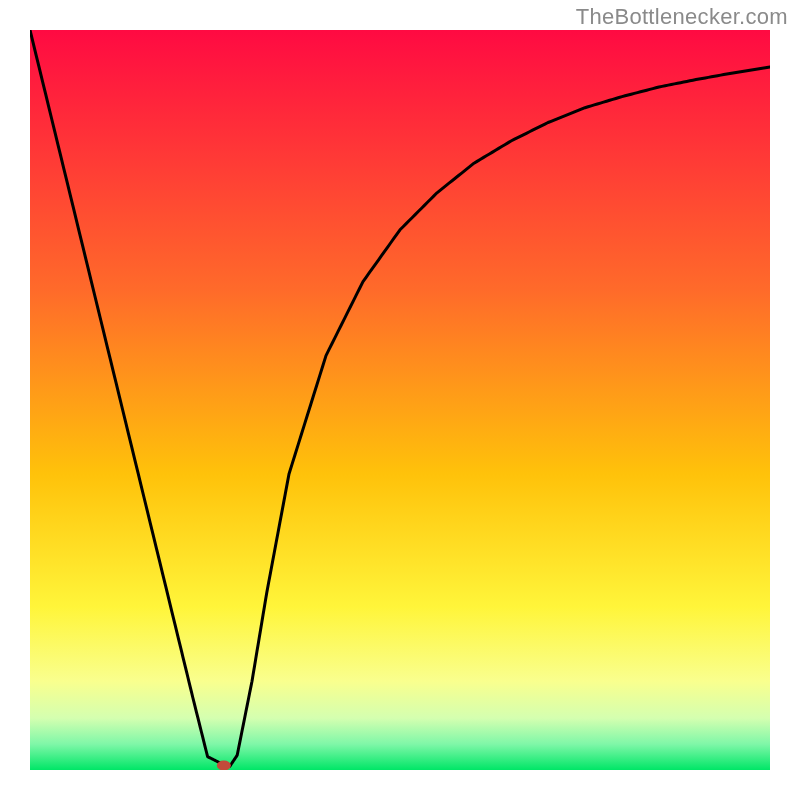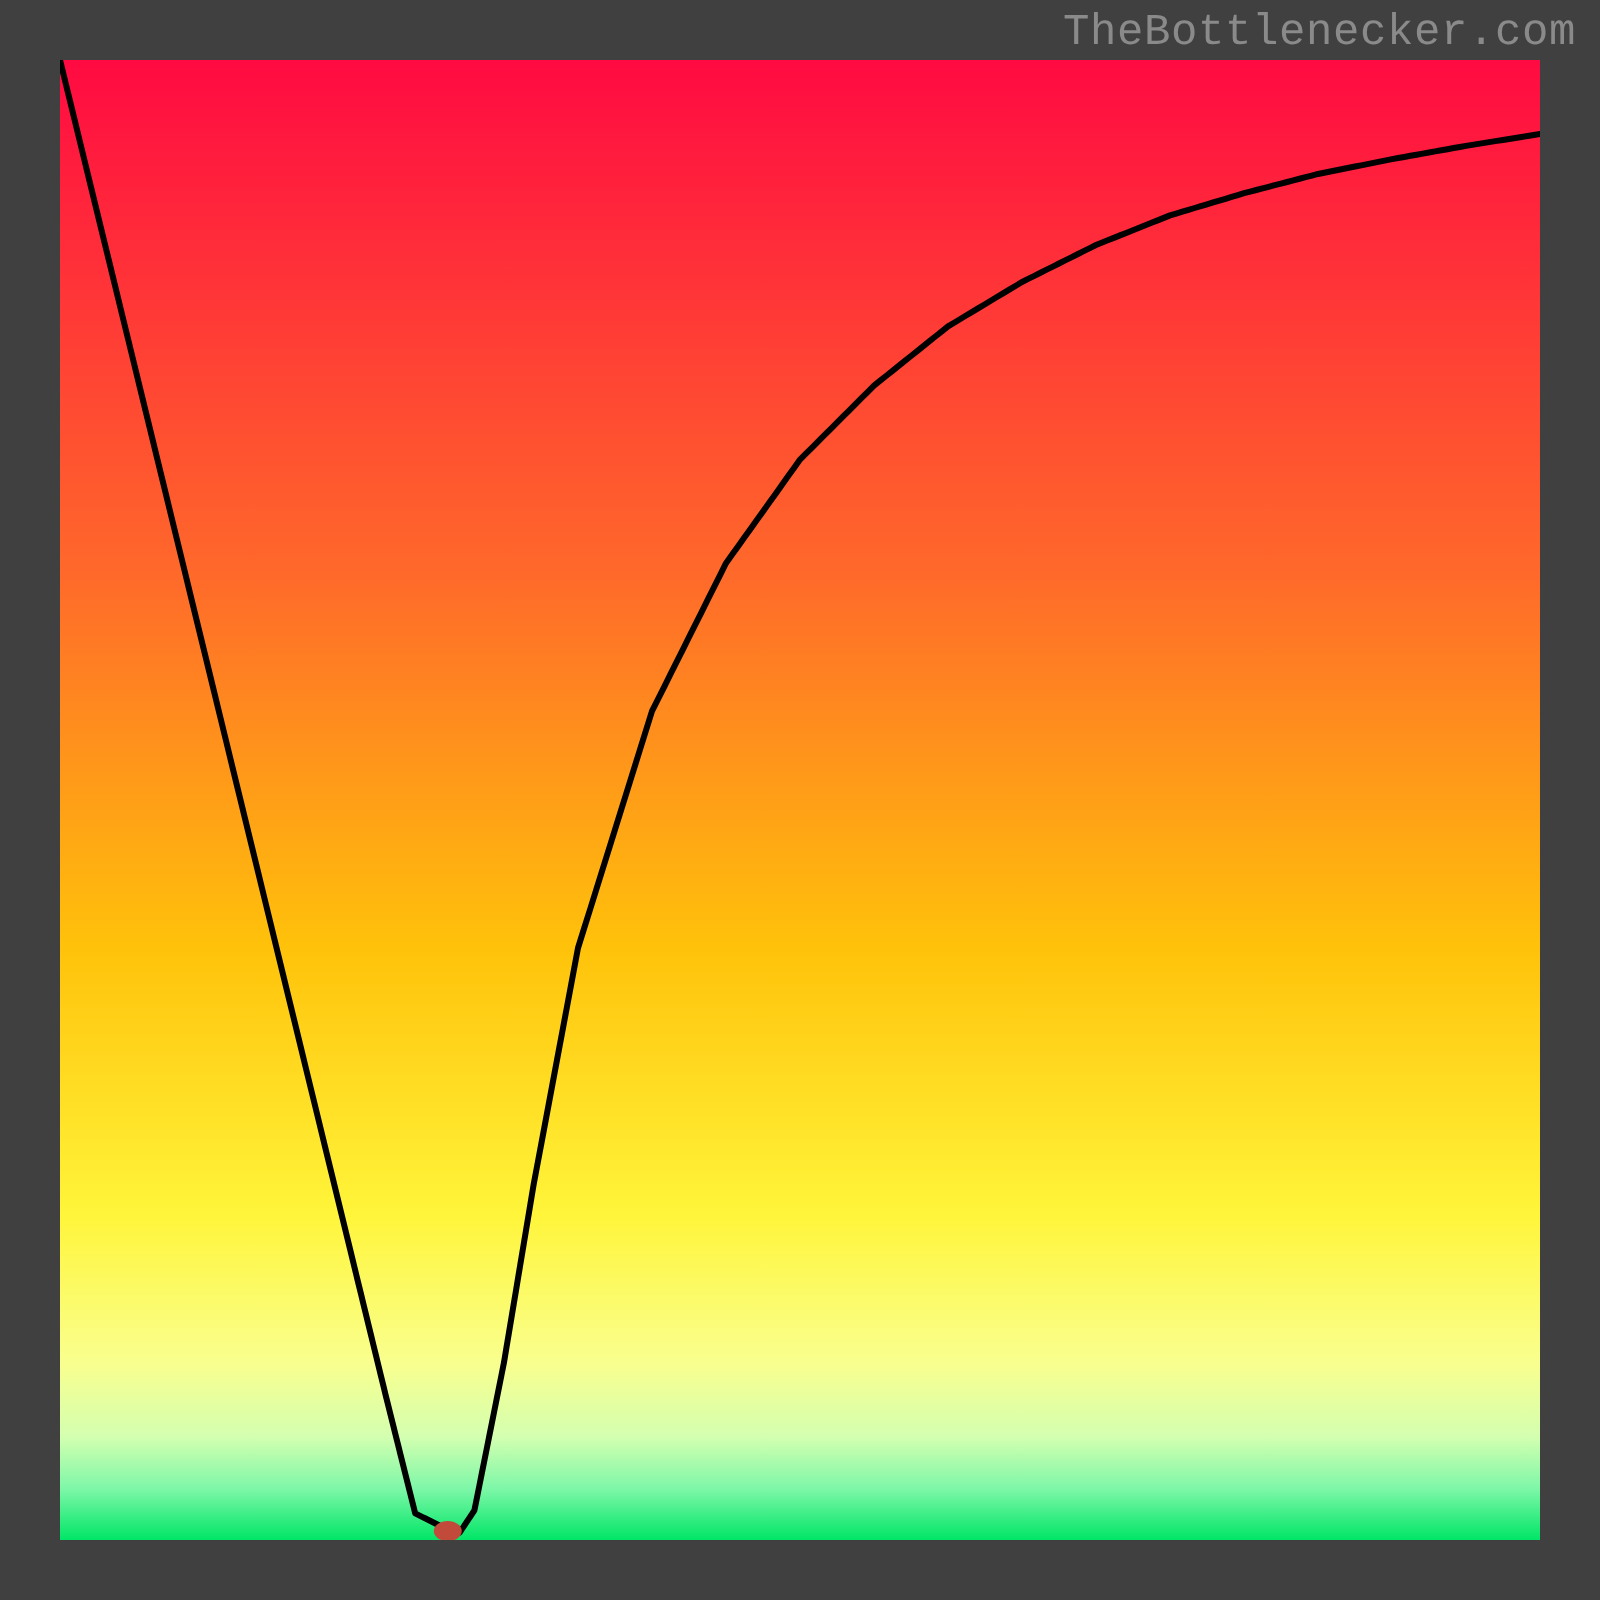--- a/index.html
+++ b/index.html
@@ -8,22 +8,21 @@
     width: 800px;
     height: 800px;
     background: #000;
     overflow: hidden;
     font-family: Arial, Helvetica, sans-serif;
   }
   .frame {
     position: relative;
     width: 800px;
     height: 800px;
-    background: #404040;
-    font-family: Liberation Mono, monospace;
+    background: #ffffff;
   }
   .plot-area {
     position: absolute;
     left: 30px;
     top: 30px;
     width: 740px;
     height: 740px;
   }
   .watermark {
     position: absolute;

